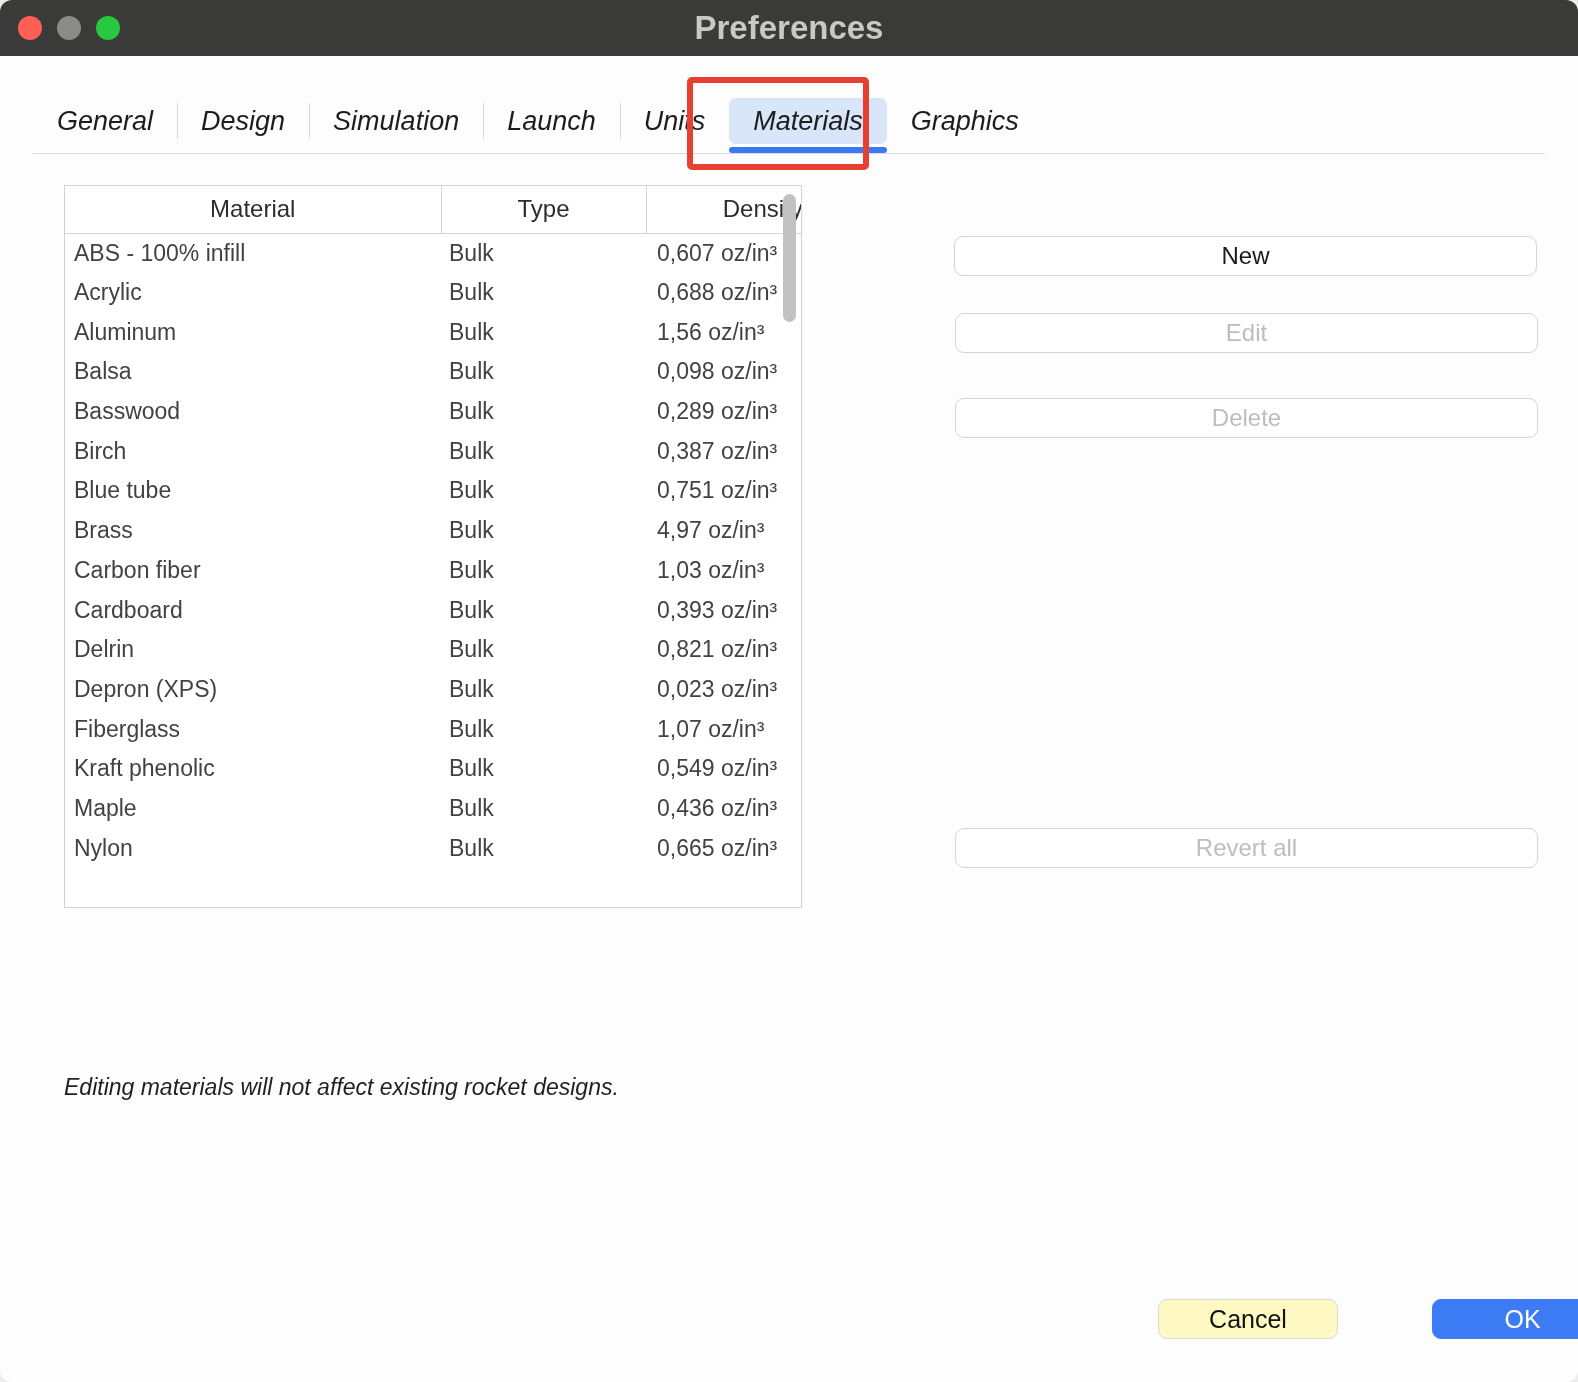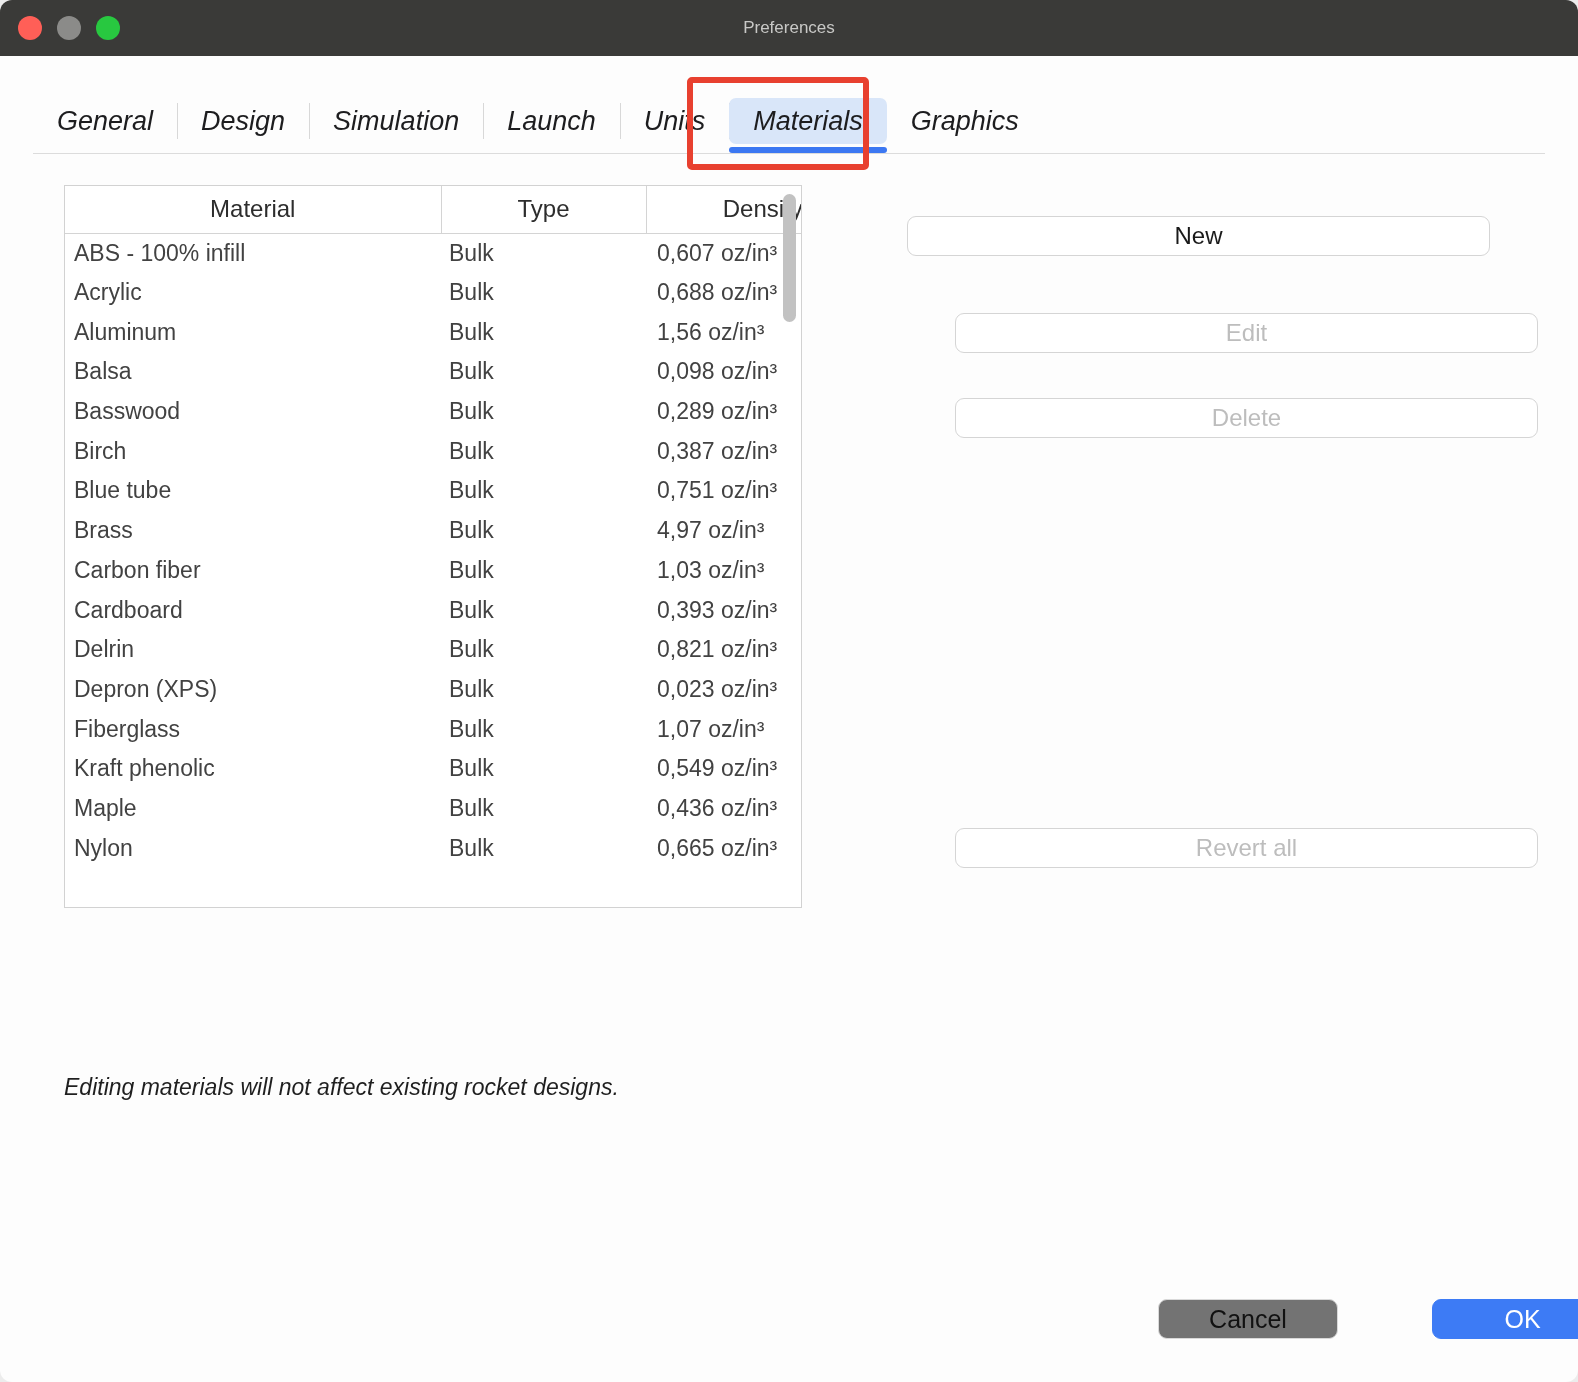--- a/index.html
+++ b/index.html
@@ -15,21 +15,21 @@
   body{font-family:"Liberation Sans","DejaVu Sans",sans-serif;position:relative;}
   .window{position:absolute;inset:0;background:#fdfdfd;border-radius:12px;overflow:hidden;}
 
   
   .titlebar{height:56px;background:var(--titlebar);display:flex;align-items:center;justify-content:center;position:relative;}
   .traffic{position:absolute;left:18px;top:16px;display:flex;gap:15px;}
   .tl{width:24px;height:24px;border-radius:50%;display:inline-block;}
   .tl.close{background:var(--close);}
   .tl.min{background:var(--minimize);}
   .tl.zoom{background:var(--zoom);}
-  .title{font-size:17px;font-weight:normal;color:var(--titlebar_text);}
+  .title{font-size:33px;font-weight:bold;color:var(--titlebar_text);}
 
   
   .tabbar{display:flex;align-items:center;margin:39px 0 0 33px;height:52px;position:relative;}
   .tab{position:relative;display:flex;align-items:center;justify-content:flex-end;height:46px;padding:0 24px;font-size:27px;color:var(--text);border-radius:7px;cursor:default;font-style:italic;}
   .tab:not(:last-child)::after{content:"";position:absolute;right:-1px;top:5px;height:36px;width:1px;background:#d8d8d8;}
   .tab.selected{background:var(--tab_selected_bg);}
   .tab.selected::after{display:none;}
   .tab .underline{position:absolute;left:0;right:0;bottom:-9px;height:6px;background:var(--tab_underline);border-radius:3px;}
   .tab-sep{height:1px;background:#dcdcdc;margin:6px 33px 0 33px;}
 
@@ -43,31 +43,31 @@
   th:not(:last-child){border-right:1px solid #d4d4d4;}
   td{height:39.7px;font-size:23px;color:var(--cell_text);white-space:nowrap;overflow:hidden;}
   td.col0{padding-left:9px;}
   td.col1{padding-left:8px;}
   td.col2{padding-left:11px;}
   .scroll-thumb{position:absolute;right:5px;top:8px;width:13px;height:128px;background:#c2c2c2;border-radius:7px;}
 
   
   .side-btn{position:absolute;left:907px;width:583px;height:40px;background:#fff;border:1px solid var(--border);border-radius:9px;font-size:24px;display:flex;align-items:center;justify-content:center;color:#1a1a1a;}
   .side-btn.disabled{color:var(--disabled_text);margin-left:48px;}
-  #btn-new{top:216px;}
+  #btn-new{top:236px;margin-left:47px;}
   #btn-edit{top:313px;}
   #btn-delete{top:398px;}
   #btn-revert{top:828px;}
 
   
   .note{position:absolute;left:64px;top:1074px;font-size:23px;font-style:italic;color:#1f1f1f;}
 
   
   .footer-btn{position:absolute;top:1299px;height:40px;border-radius:9px;font-size:25px;display:flex;align-items:center;justify-content:center;}
-  #btn-cancel{left:1158px;width:180px;background:#737373;border:1px solid #d9d9d9;color:#111;}
+  #btn-cancel{left:1158px;width:180px;background:#fef9c3;border:1px solid #d9d9d9;color:#111;}
   #btn-ok{left:1432px;width:181px;background:var(--ok_blue);border:1px solid var(--ok_blue);color:#fff;}
 </style>
 </head>
 <body>
 
 <div class="window">
 
   <div class="titlebar">
     <div class="traffic">
       <span class="tl close"></span>

